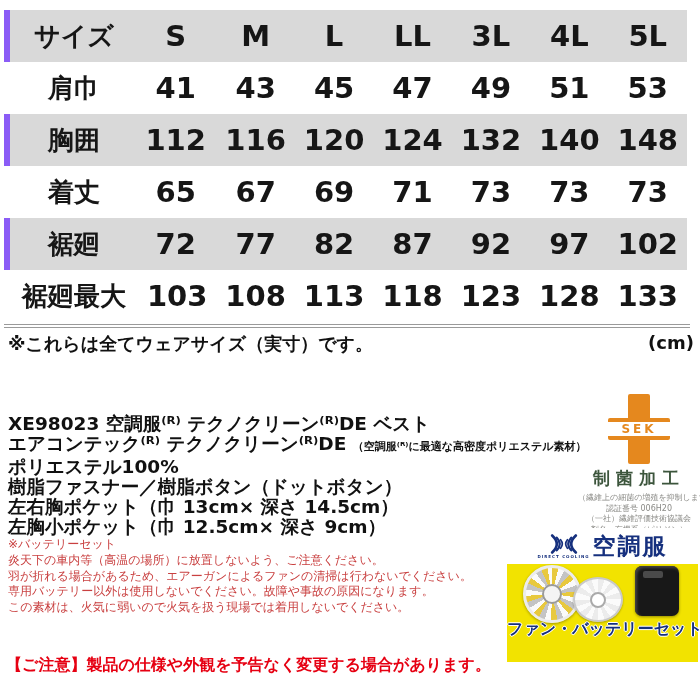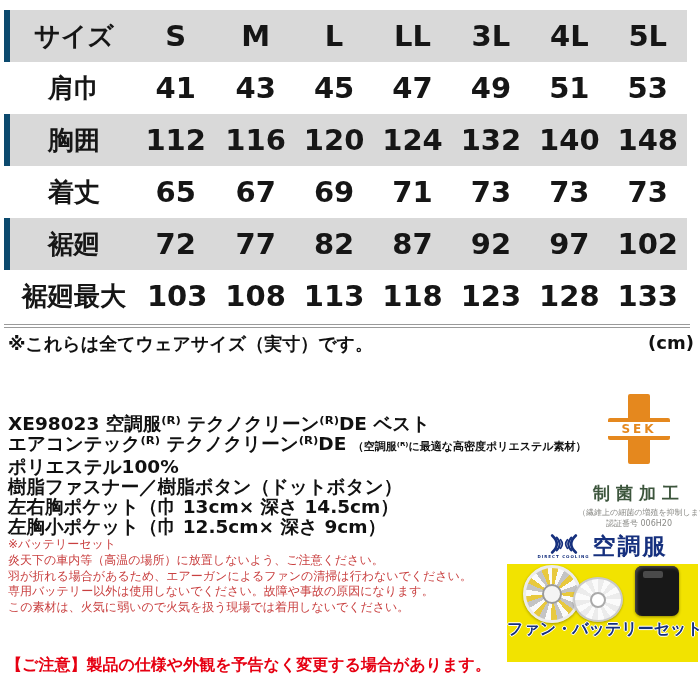--- a/index.html
+++ b/index.html
@@ -6,21 +6,21 @@
   body{width:700px;height:700px;background:#fff;font-family:"DejaVu Sans",sans-serif;}
   .page{position:relative;width:700px;height:700px;background:#fff;overflow:hidden;}
 
   
   table.size{position:absolute;left:4px;top:10px;width:686px;border-collapse:collapse;table-layout:fixed;}
   table.size th,table.size td{height:52px;padding:0;text-align:center;vertical-align:middle;
     font-weight:bold;color:#161616;white-space:nowrap;}
   table.size th{font-size:26px;width:128px;border-left:6px solid transparent;}
   table.size td{font-size:29px;}
   tr.gray th,tr.gray td{background:#d9d9d9;}
-  tr.gray th{border-left:6px solid #0c4a6e;}
+  tr.gray th{border-left:6px solid #8b5cf6;}
 
   .rule{position:absolute;left:4px;top:324px;width:686px;border-top:4px double #9a9a9a;}
   .table-note{position:absolute;left:8px;top:332px;width:686px;display:flex;
     justify-content:space-between;font-weight:bold;font-size:18px;color:#111;gap:12px;}
 
   
   .desc{position:absolute;left:8px;top:414px;width:575px;color:#111;font-weight:bold;
     font-size:18.5px;line-height:20px;white-space:nowrap;}
   .desc .small{font-size:11px;font-weight:bold;}
 
@@ -31,21 +31,21 @@
   
   .sek{position:absolute;left:578px;top:394px;width:122px;text-align:center;}
   .sek-cross{position:relative;width:62px;height:70px;margin:0 auto;}
   .sek-cross .v{position:absolute;left:50%;transform:translateX(-50%);width:22px;height:70px;
     background:#e5881e;border-radius:2px;}
   .sek-cross .h{position:absolute;top:50%;transform:translateY(-50%);width:62px;height:22px;
     background:#e5881e;border-radius:2px;}
   .sek-cross .band{position:absolute;top:50%;transform:translateY(-50%);width:62px;height:14px;
     background:#fff;display:flex;align-items:center;justify-content:center;
     font-size:12px;font-weight:bold;color:#e5881e;letter-spacing:3px;}
-  .sek-label{margin-top:18px;font-size:17px;font-weight:bold;color:#3c553c;letter-spacing:6px;white-space:nowrap;}
+  .sek-label{margin-top:3px;font-size:17px;font-weight:bold;color:#3c553c;letter-spacing:6px;white-space:nowrap;}
   .sek-lines{margin-top:3px;font-size:8px;color:#8a8a86;line-height:10.5px;white-space:nowrap;}
 
   
   .kbox{position:absolute;left:507px;top:528px;width:191px;height:134px;background:#f2e300;}
   .logo-strip{height:36px;background:#fff;display:flex;align-items:center;justify-content:center;gap:3px;}
   .logo-icon{display:flex;flex-direction:column;align-items:center;line-height:4px;}
   .logo-tag{font-size:4px;color:#16307e;letter-spacing:1px;font-weight:bold;}
   .brand{font-size:23px;font-weight:bold;color:#16307e;letter-spacing:2px;white-space:nowrap;}
   .gear-row{position:relative;height:55px;}
   .fan1{position:absolute;left:16px;top:1px;width:52px;height:52px;border-radius:50%;

